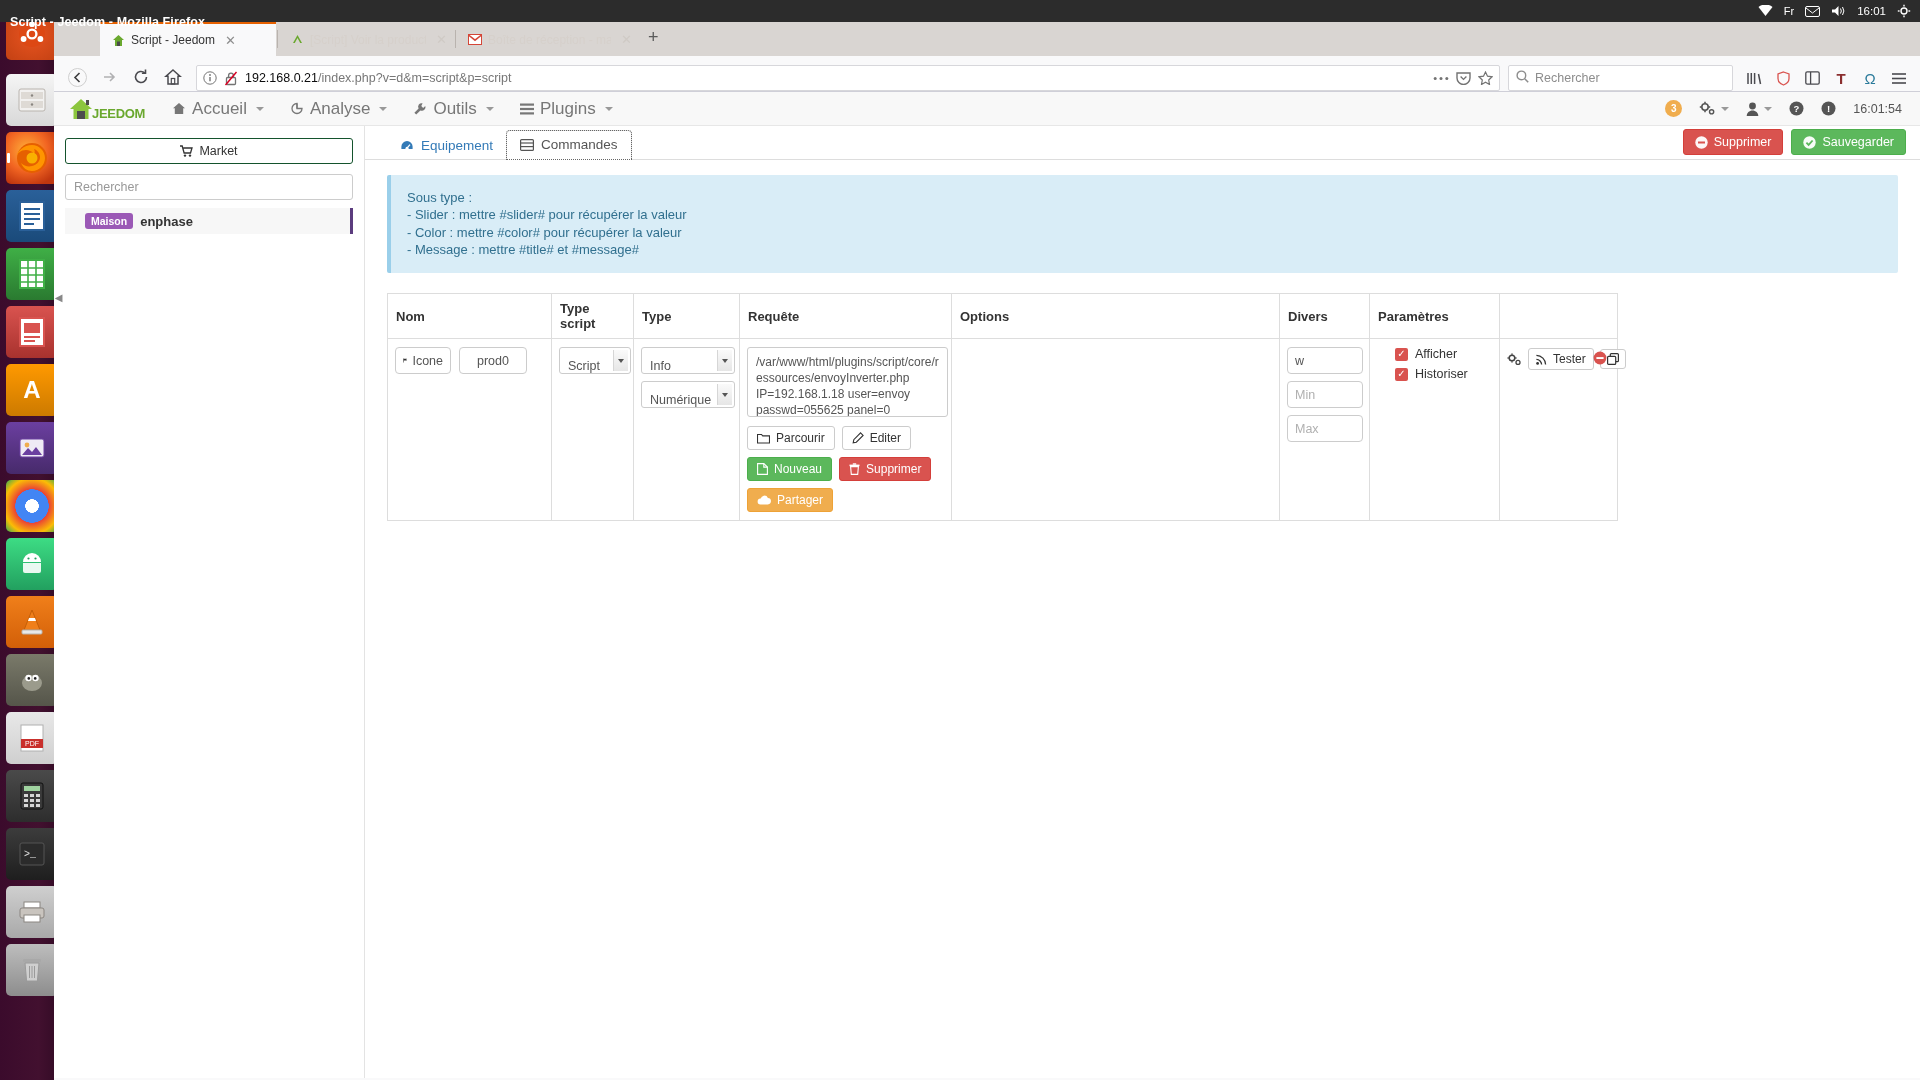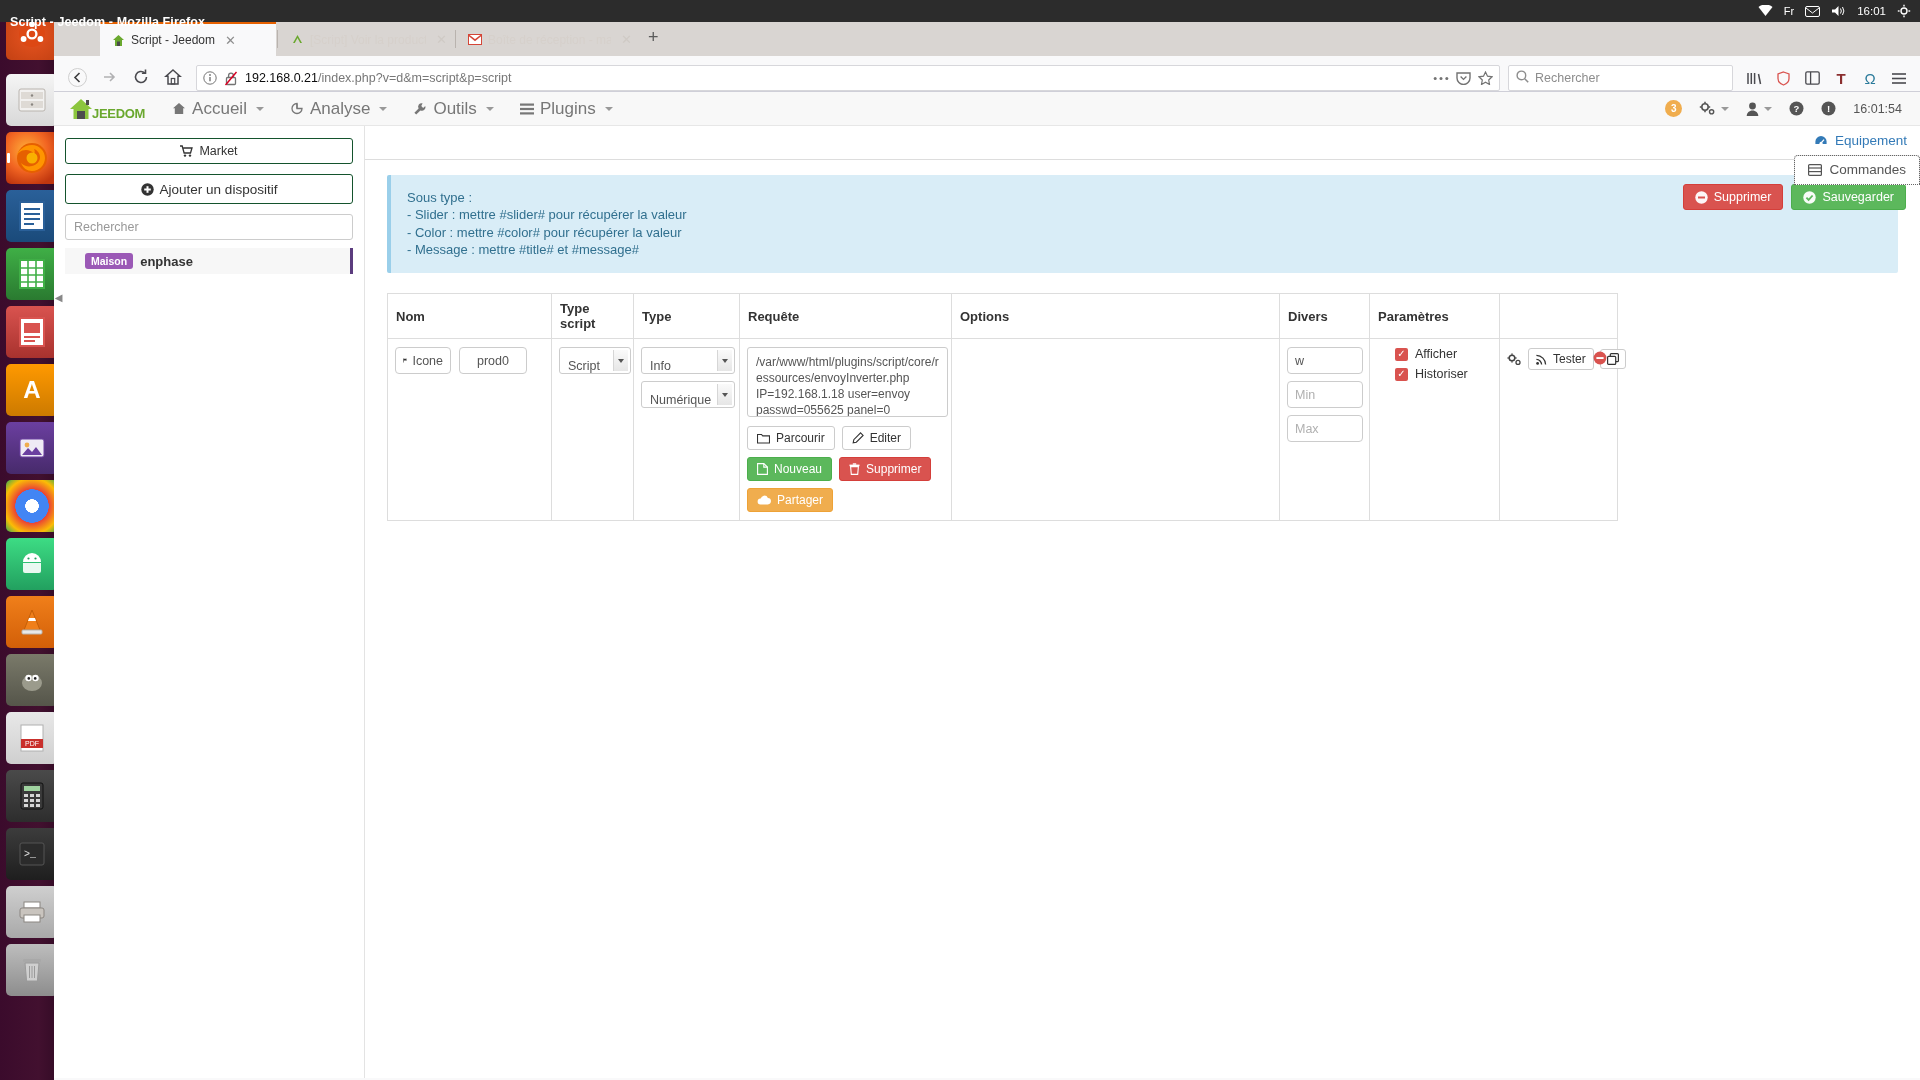--- a/index.html
+++ b/index.html
@@ -179,21 +179,21 @@
     position:absolute; left:0; top:160px; width:9px; height:22px;
     display:flex; align-items:center; justify-content:center;
     color:#888; font-size:10px;
   }
 
   
   #main { position:absolute; left:311px; top:34px; right:0; bottom:0; padding:0; }
 
   #tabrow {
     display:flex; align-items:flex-end; border-bottom:1px solid #ddd;
-    height:34px; padding-left:22px; position:relative;flex-direction:column;
+    height:34px; padding-left:22px; position:relative;
   }
   .jtab {
     display:flex; align-items:center; gap:7px; font-size:13.5px;
     padding:6px 13px 7px 13px; color:#337ab7; position:relative; top:1px;
   }
   .jtab.active {
     color:#555; background:#fff;
     border:1px solid #ddd; border-bottom:1px solid #fff; border-radius:4px 4px 0 0;
     outline:1px dotted #666; outline-offset:-1px;
   }
@@ -707,30 +707,20 @@
 
         <div class="side-btn">
           <svg width="13" height="12" viewBox="0 0 13 12">
               <path d="M0 1h2.2l1.9 7h6.4l1.5-5H3.4" fill="none" stroke="#333" stroke-width="1.3"></path>
               <circle cx="5" cy="10.6" r="1.2" fill="#333"></circle>
               <circle cx="10" cy="10.6" r="1.2" fill="#333"></circle>
             </svg>
           <span>Market</span>
         </div>
 
-        <div class="side-btn big">
-          <svg width="13" height="13" viewBox="0 0 13 13">
-              <circle cx="6.5" cy="6.5" r="6.2" fill="#333"></circle>
-              <g stroke="#fff" stroke-width="2">
-                <line x1="6.5" y1="3.2" x2="6.5" y2="9.8"></line>
-                <line x1="3.2" y1="6.5" x2="9.8" y2="6.5"></line>
-              </g>
-            </svg>
-          <span>Ajouter un dispositif</span>
-        </div>
 
         <div id="side-search">
           <span>Rechercher</span>
         </div>
 
         <div class="eq-item">
           <span class="eq-badge">Maison</span>
           <span class="eq-name">enphase</span>
         </div>
       </div>

